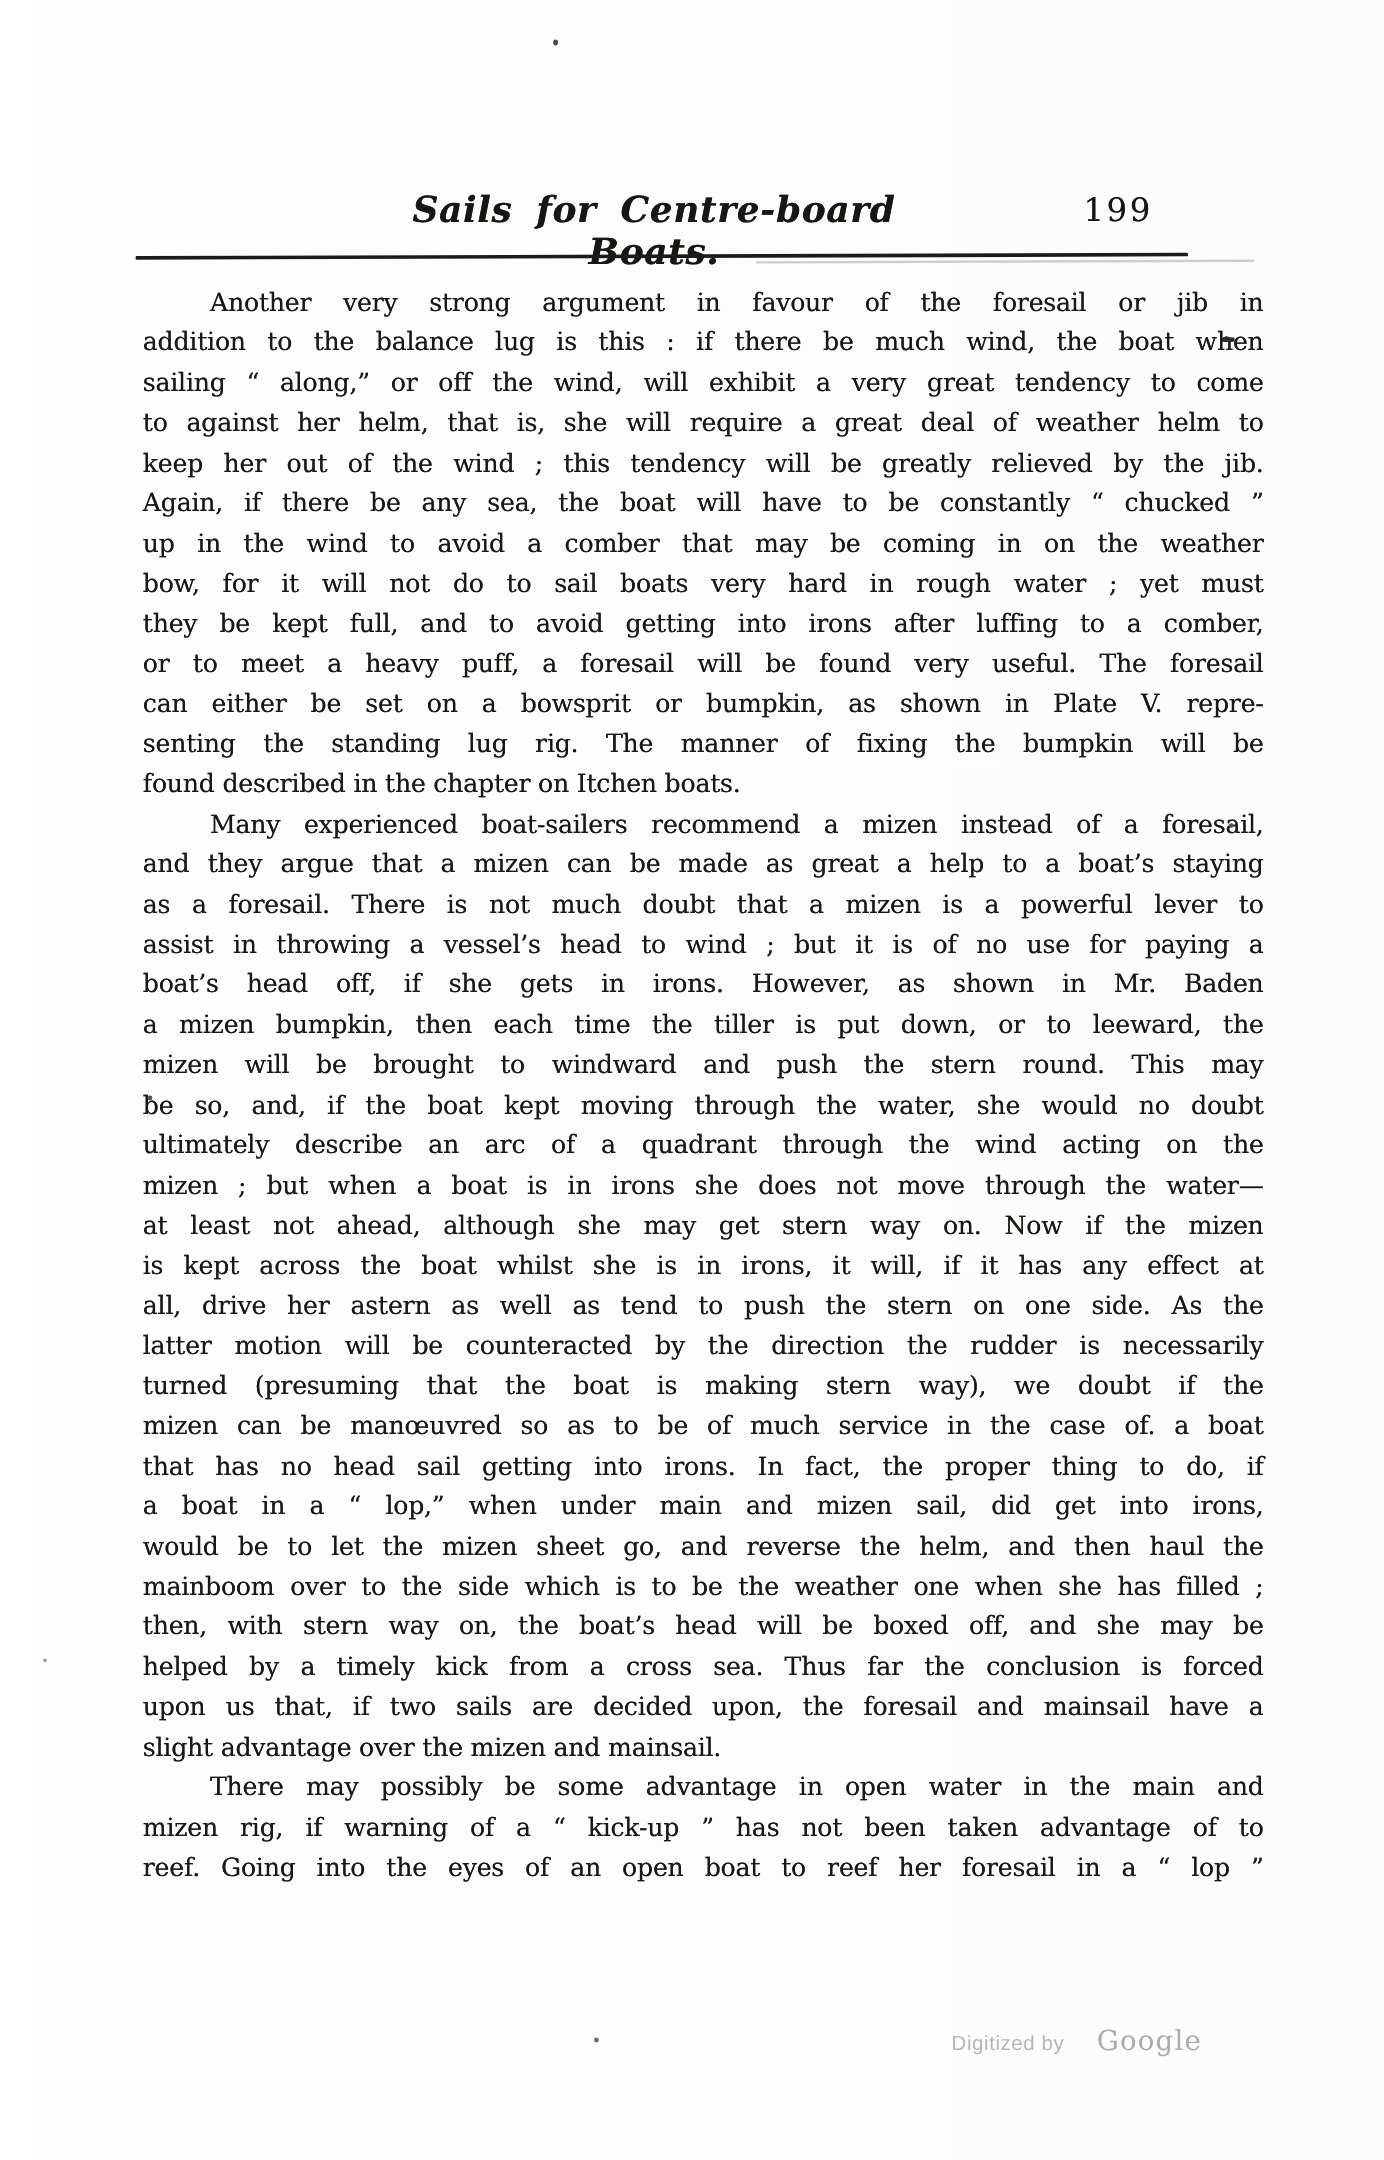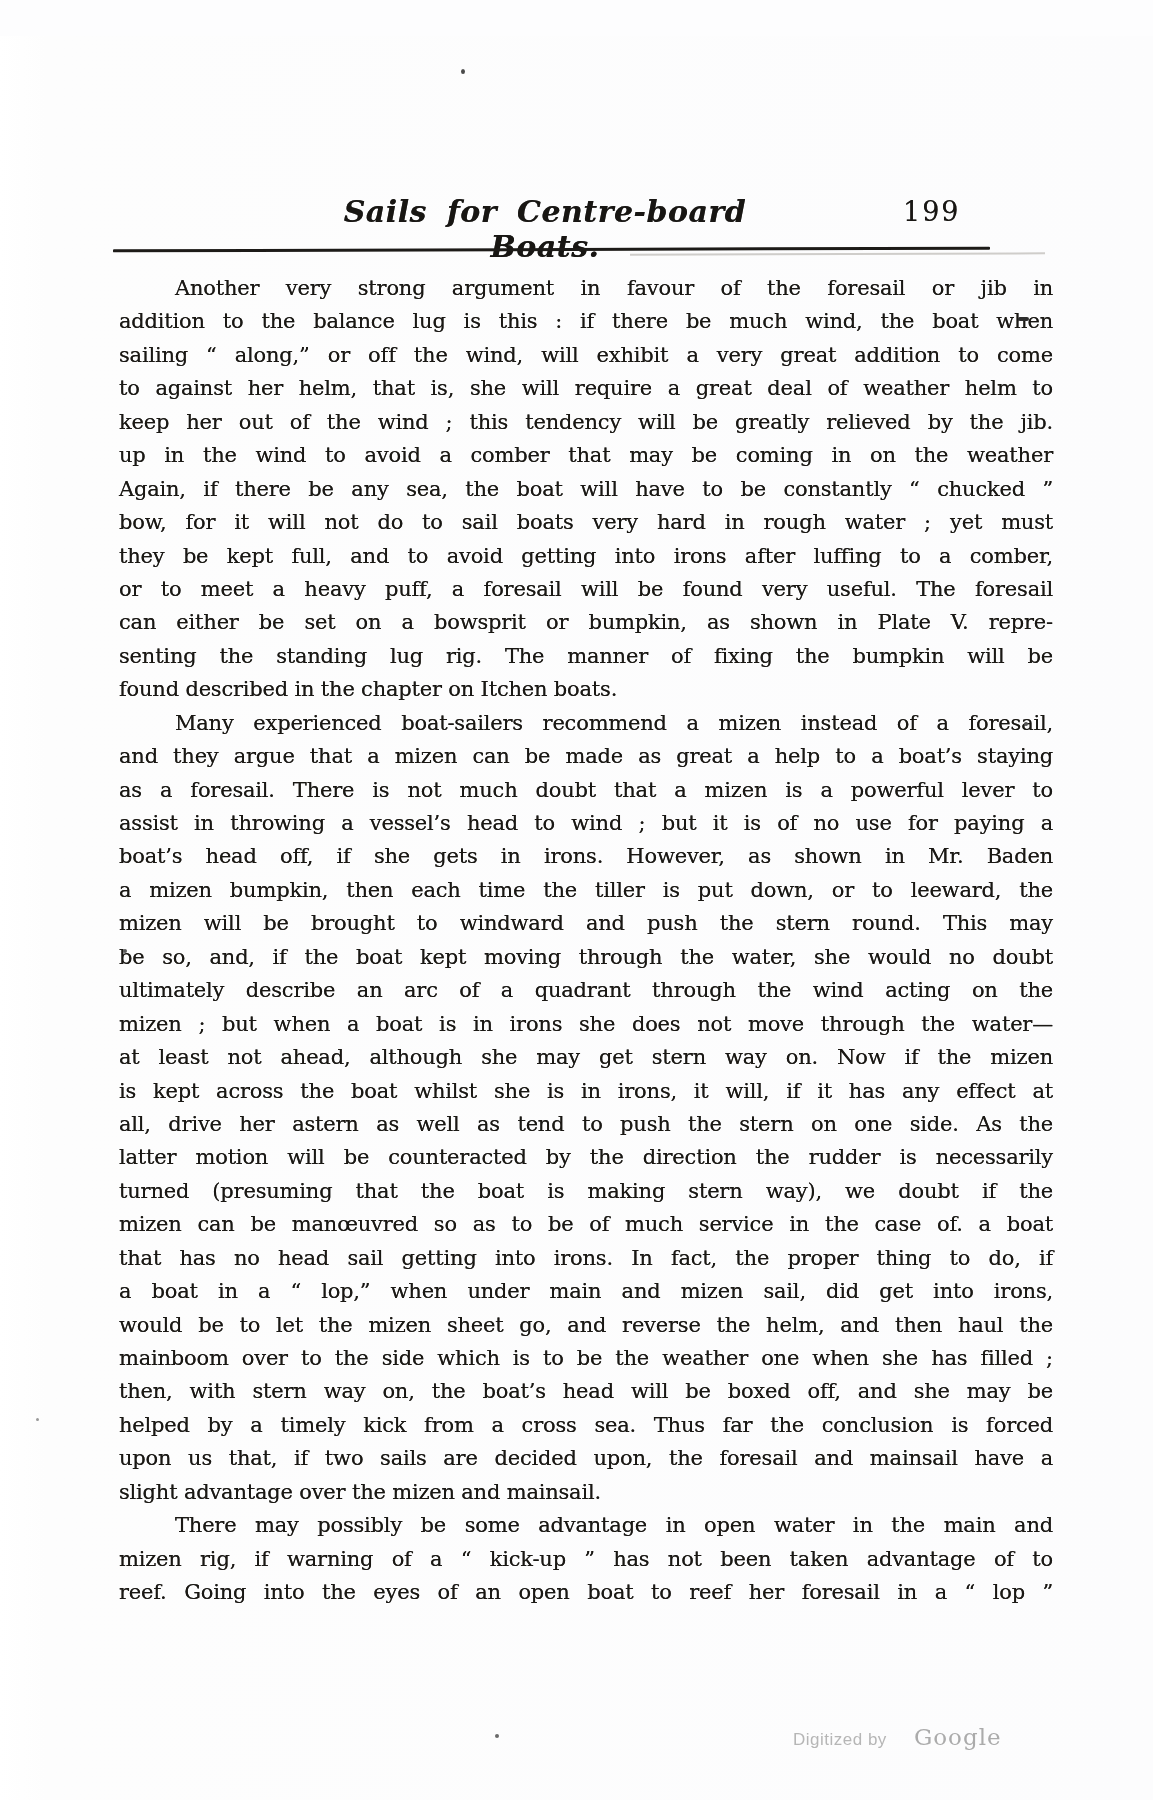--- a/index.html
+++ b/index.html
@@ -1,21 +1,21 @@
 <!DOCTYPE html>
 <html><head>
 <meta charset="utf-8">
 <style>
   html,body{margin:0;padding:0;}
   body{
     width:1153px;height:1800px;position:relative;overflow:hidden;
     background:#fdfdfe;
     font-family:"DejaVu Serif", serif;
   }
-  .page{position:absolute;inset:0;background:linear-gradient(90deg,#ffffff 0%,#fdfdfd 4%,#fcfcfd 100%);margin-top:36px;}
+  .page{position:absolute;inset:0;background:linear-gradient(90deg,#ffffff 0%,#fdfdfd 4%,#fcfcfd 100%);}
   .running-head{
     position:absolute;left:280px;top:158px;width:530px;
     text-align:center;font-style:italic;font-weight:bold;font-size:30px;
     color:#181613;word-spacing:9px;letter-spacing:0.5px;
     text-shadow:0 0 0.5px rgba(0,0,0,0.65);
   }
   .folio{
     position:absolute;left:903px;top:160px;font-size:27px;font-weight:normal;
     color:#181613;letter-spacing:2px;text-shadow:0 0 0.5px rgba(0,0,0,0.6);
   }
@@ -61,25 +61,25 @@
 
   <div class="running-head">Sails for Centre-board Boats.</div>
   <div class="folio">199</div>
   <div class="rule"></div>
   <div class="rule-faint"></div>
 
   <div class="textblock">
 
     <div class="tline indent">Another very strong argument in favour of the foresail or jib in</div>
     <div class="tline">addition to the balance lug is this : if there be much wind, the boat when</div>
-    <div class="tline">sailing “ along,” or off the wind, will exhibit a very great addition to come</div>
+    <div class="tline">sailing “ along,” or off the wind, will exhibit a very great tendency to come</div>
     <div class="tline">to against her helm, that is, she will require a great deal of weather helm to</div>
     <div class="tline">keep her out of the wind ; this tendency will be greatly relieved by the jib.</div>
+    <div class="tline">Again, if there be any sea, the boat will have to be constantly “ chucked ”</div>
     <div class="tline">up in the wind to avoid a comber that may be coming in on the weather</div>
-    <div class="tline">Again, if there be any sea, the boat will have to be constantly “ chucked ”</div>
     <div class="tline">bow, for it will not do to sail boats very hard in rough water ; yet must</div>
     <div class="tline">they be kept full, and to avoid getting into irons after luffing to a comber,</div>
     <div class="tline">or to meet a heavy puff, a foresail will be found very useful.  The foresail</div>
     <div class="tline">can either be set on a bowsprit or bumpkin, as shown in Plate V. repre-</div>
     <div class="tline">senting the standing lug rig.  The manner of fixing the bumpkin will be</div>
     <div class="tline flush">found described in the chapter on Itchen boats.</div>
 
     <div class="tline indent">Many experienced boat-sailers recommend a mizen instead of a foresail,</div>
     <div class="tline">and they argue that a mizen can be made as great a help to a boat’s staying</div>
     <div class="tline">as a foresail.  There is not much doubt that a mizen is a powerful lever to</div>

